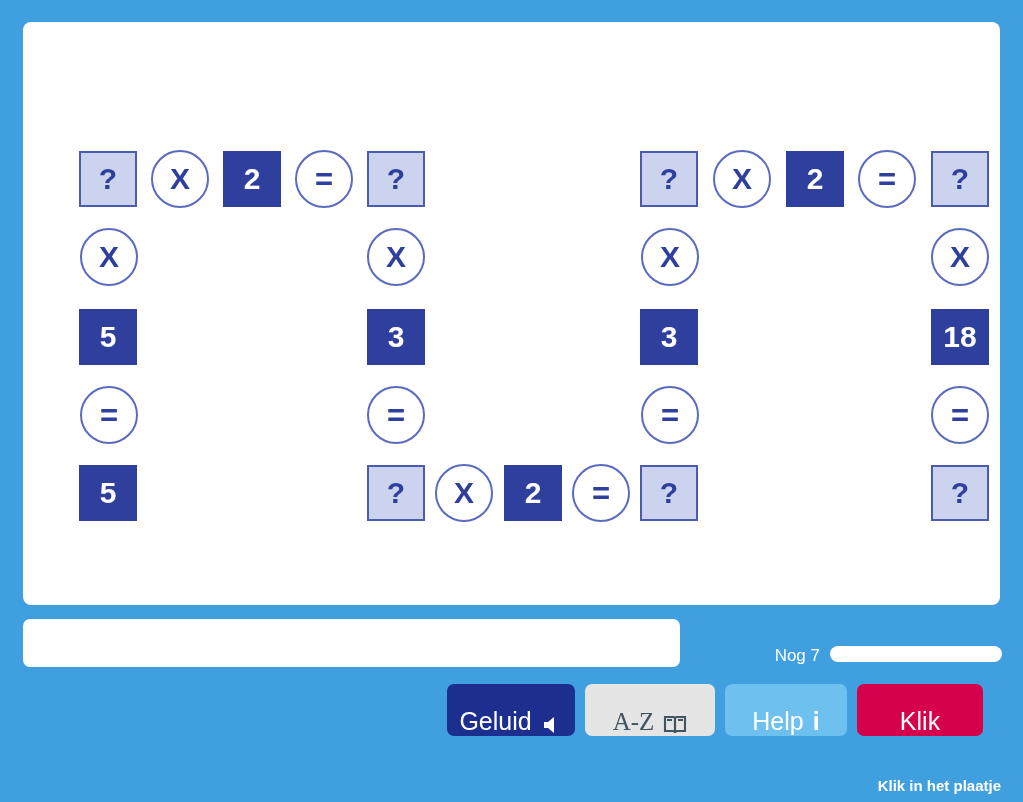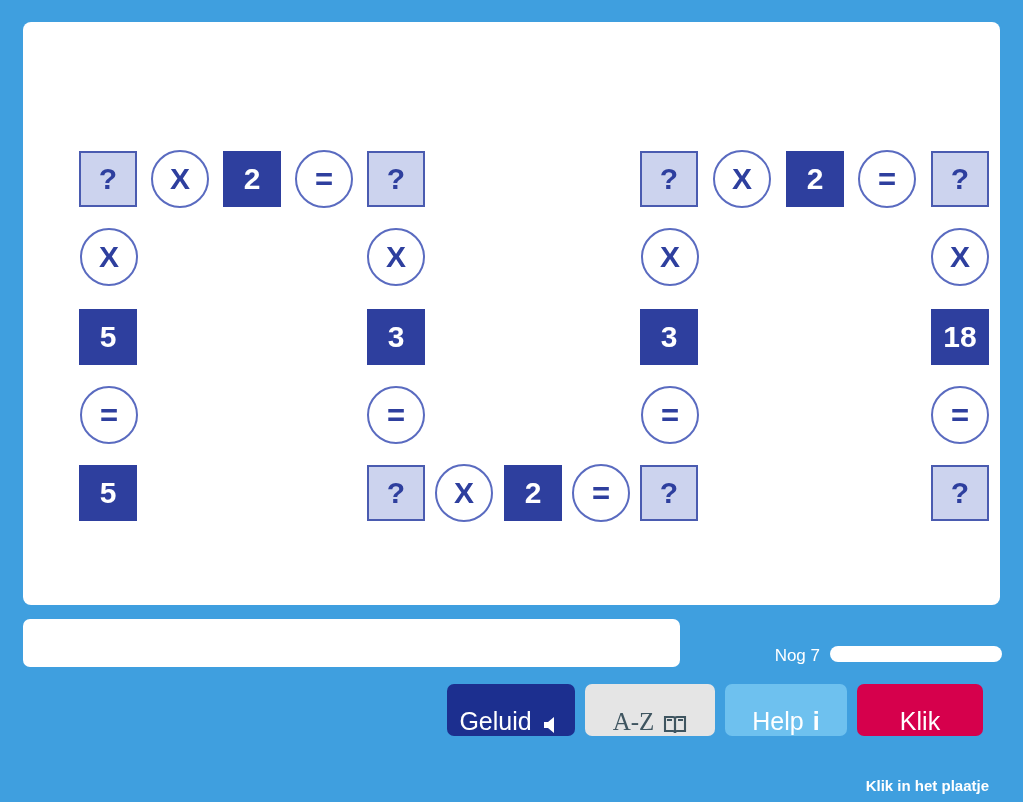--- a/index.html
+++ b/index.html
@@ -131,21 +131,21 @@
   .btn-az    { background: #e5e5e5; color: #3f5560; width: 130px; font-family: Liberation Serif, serif; }
   .btn-help  { background: #6ec1ef; color: #ffffff; width: 122px; }
   .btn-stop  { background: #d6004c; color: #ffffff; width: 126px; }
   .btn .ico  { display: flex; align-items: center; }
   .btn .ico svg { display: block; }
   .info-i { font-weight: bold; font-size: 25px; }
 
   
   #hint {
     position: absolute;
-    right: 34px; bottom: 8px;
+    right: 22px; bottom: 8px;
     color: #ffffff;
     font-size: 15px;
     font-weight: bold;
   }
 </style>
 </head>
 <body>
 
 <div id="canvas">
   <div class="grid" id="tile-grid">

